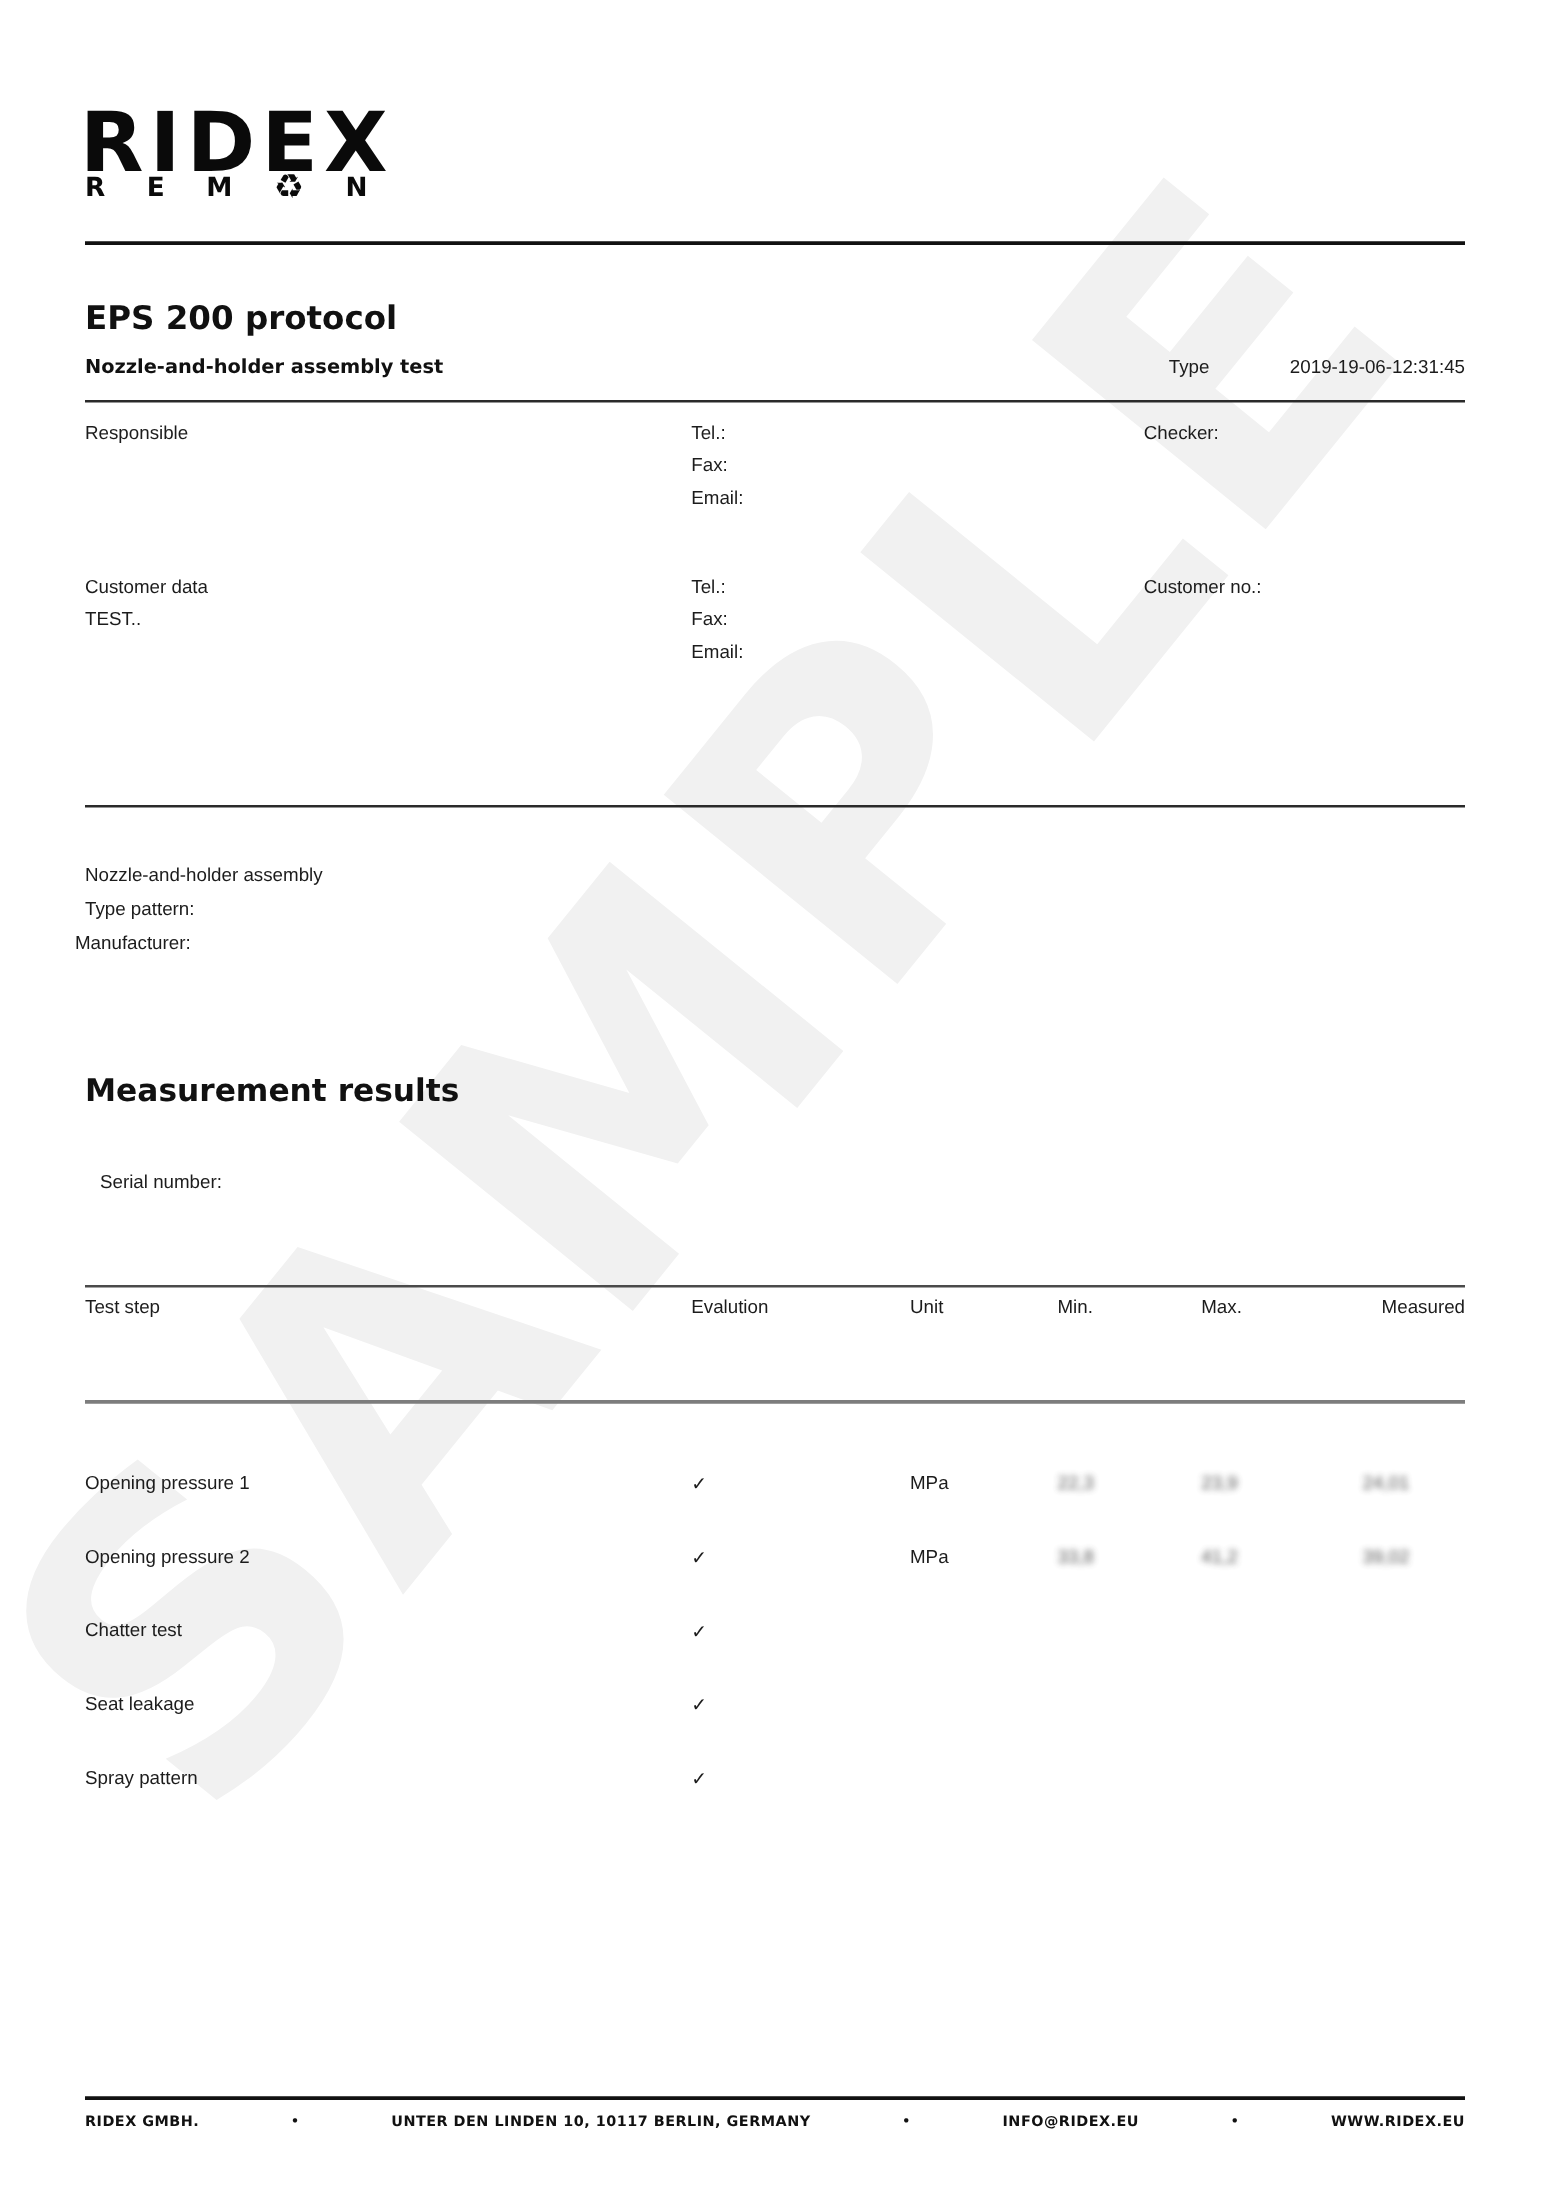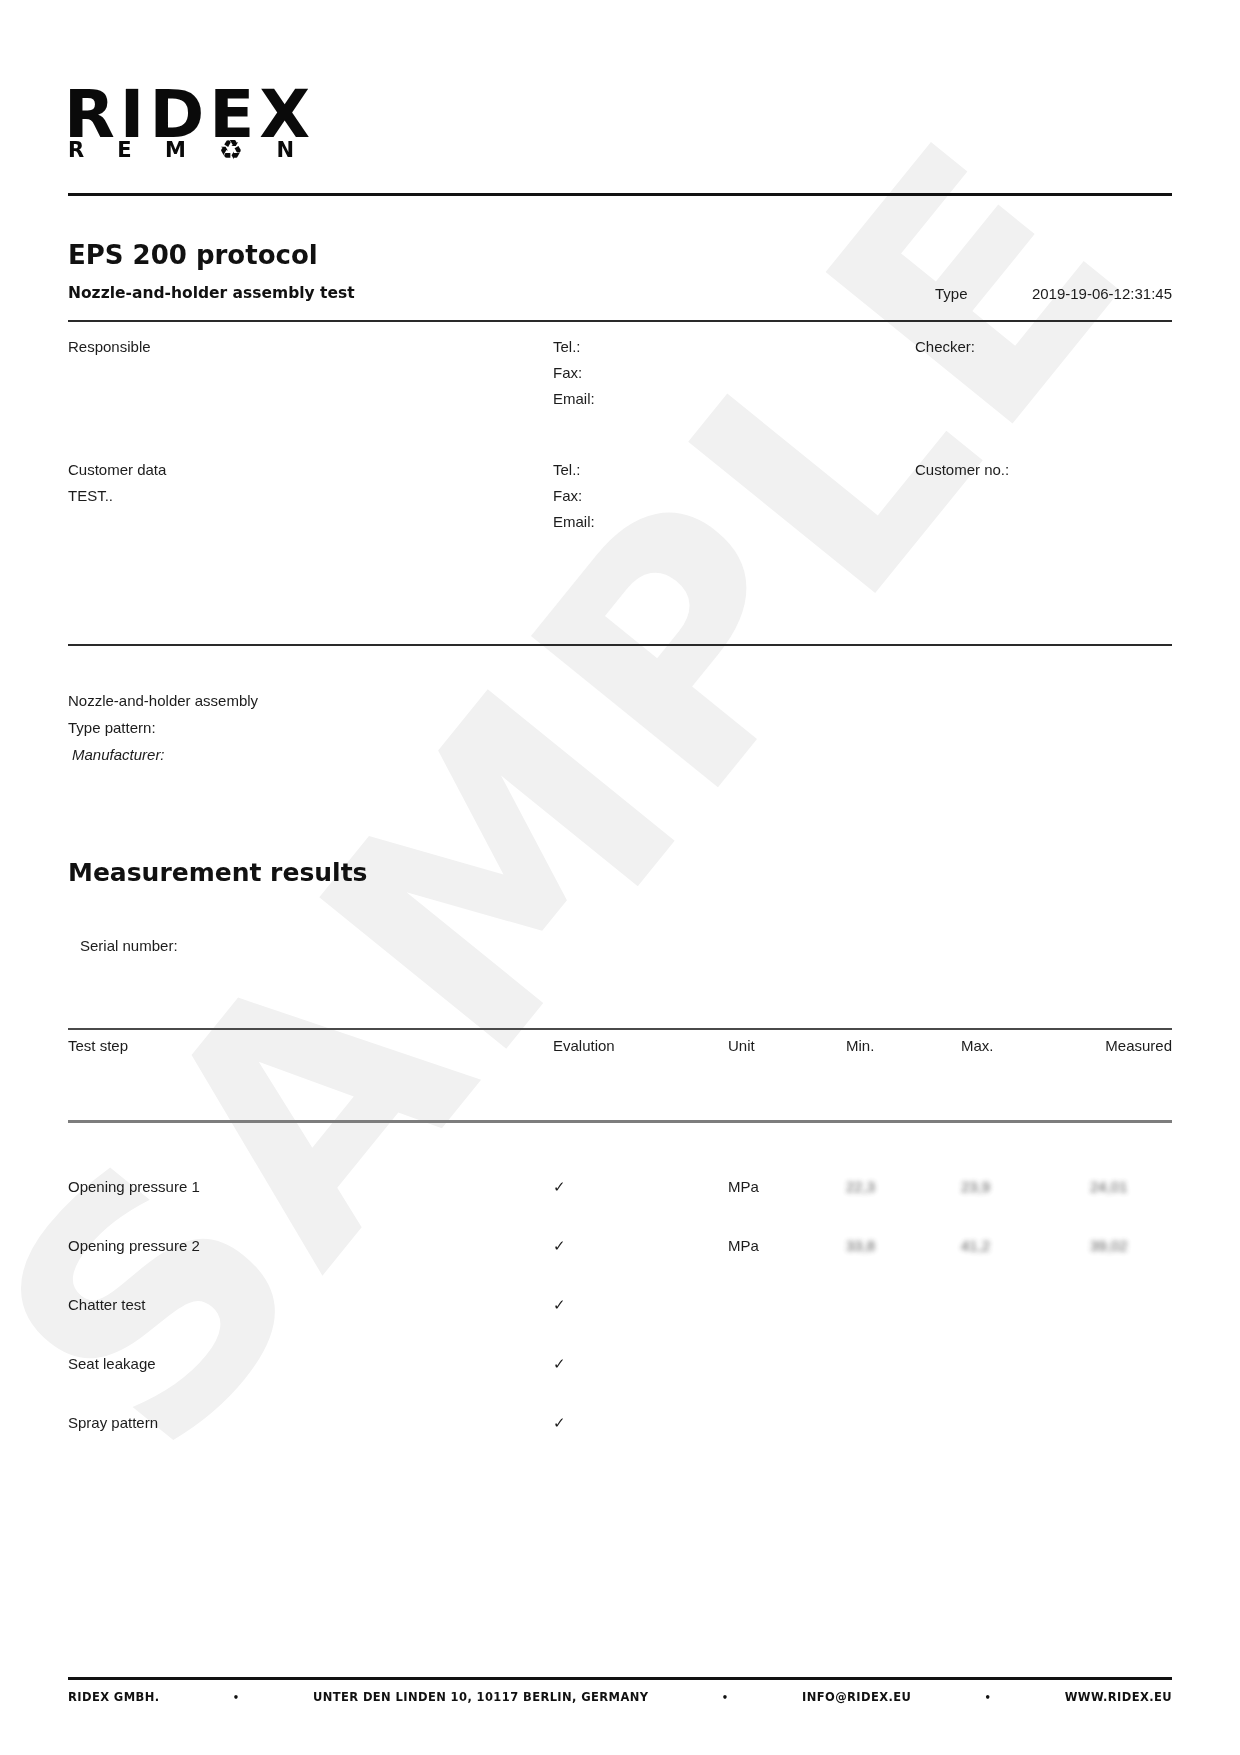--- a/index.html
+++ b/index.html
@@ -71,21 +71,21 @@
   .pos-fax1{left:553px;top:364px;}
   .pos-email1{left:553px;top:390px;}
   .pos-customer-data{left:68px;top:461px;}
   .pos-tel2{left:553px;top:461px;}
   .pos-customer-no{left:915px;top:461px;}
   .pos-customer-name{left:68px;top:487px;}
   .pos-fax2{left:553px;top:487px;}
   .pos-email2{left:553px;top:513px;}
   .pos-assembly{left:68px;top:692px;}
   .pos-type-number{left:68px;top:719px;}
-  .pos-manufacturer{left:72px;top:746px;font-style:italic;}
+  .pos-manufacturer{left:60px;top:746px;}
   .m-heading{
     left:68px;top:858px;
     font-family:"DejaVu Sans",sans-serif;
     font-weight:700;font-size:25px;color:#111;
   }
   .pos-serial{left:68px;top:937px;margin-left:12px;}
   
   .t-head{font-size:15px;color:#1c1c1c;}
   .h-step{left:68px;top:1037px;}
   .h-eval{left:553px;top:1037px;}

